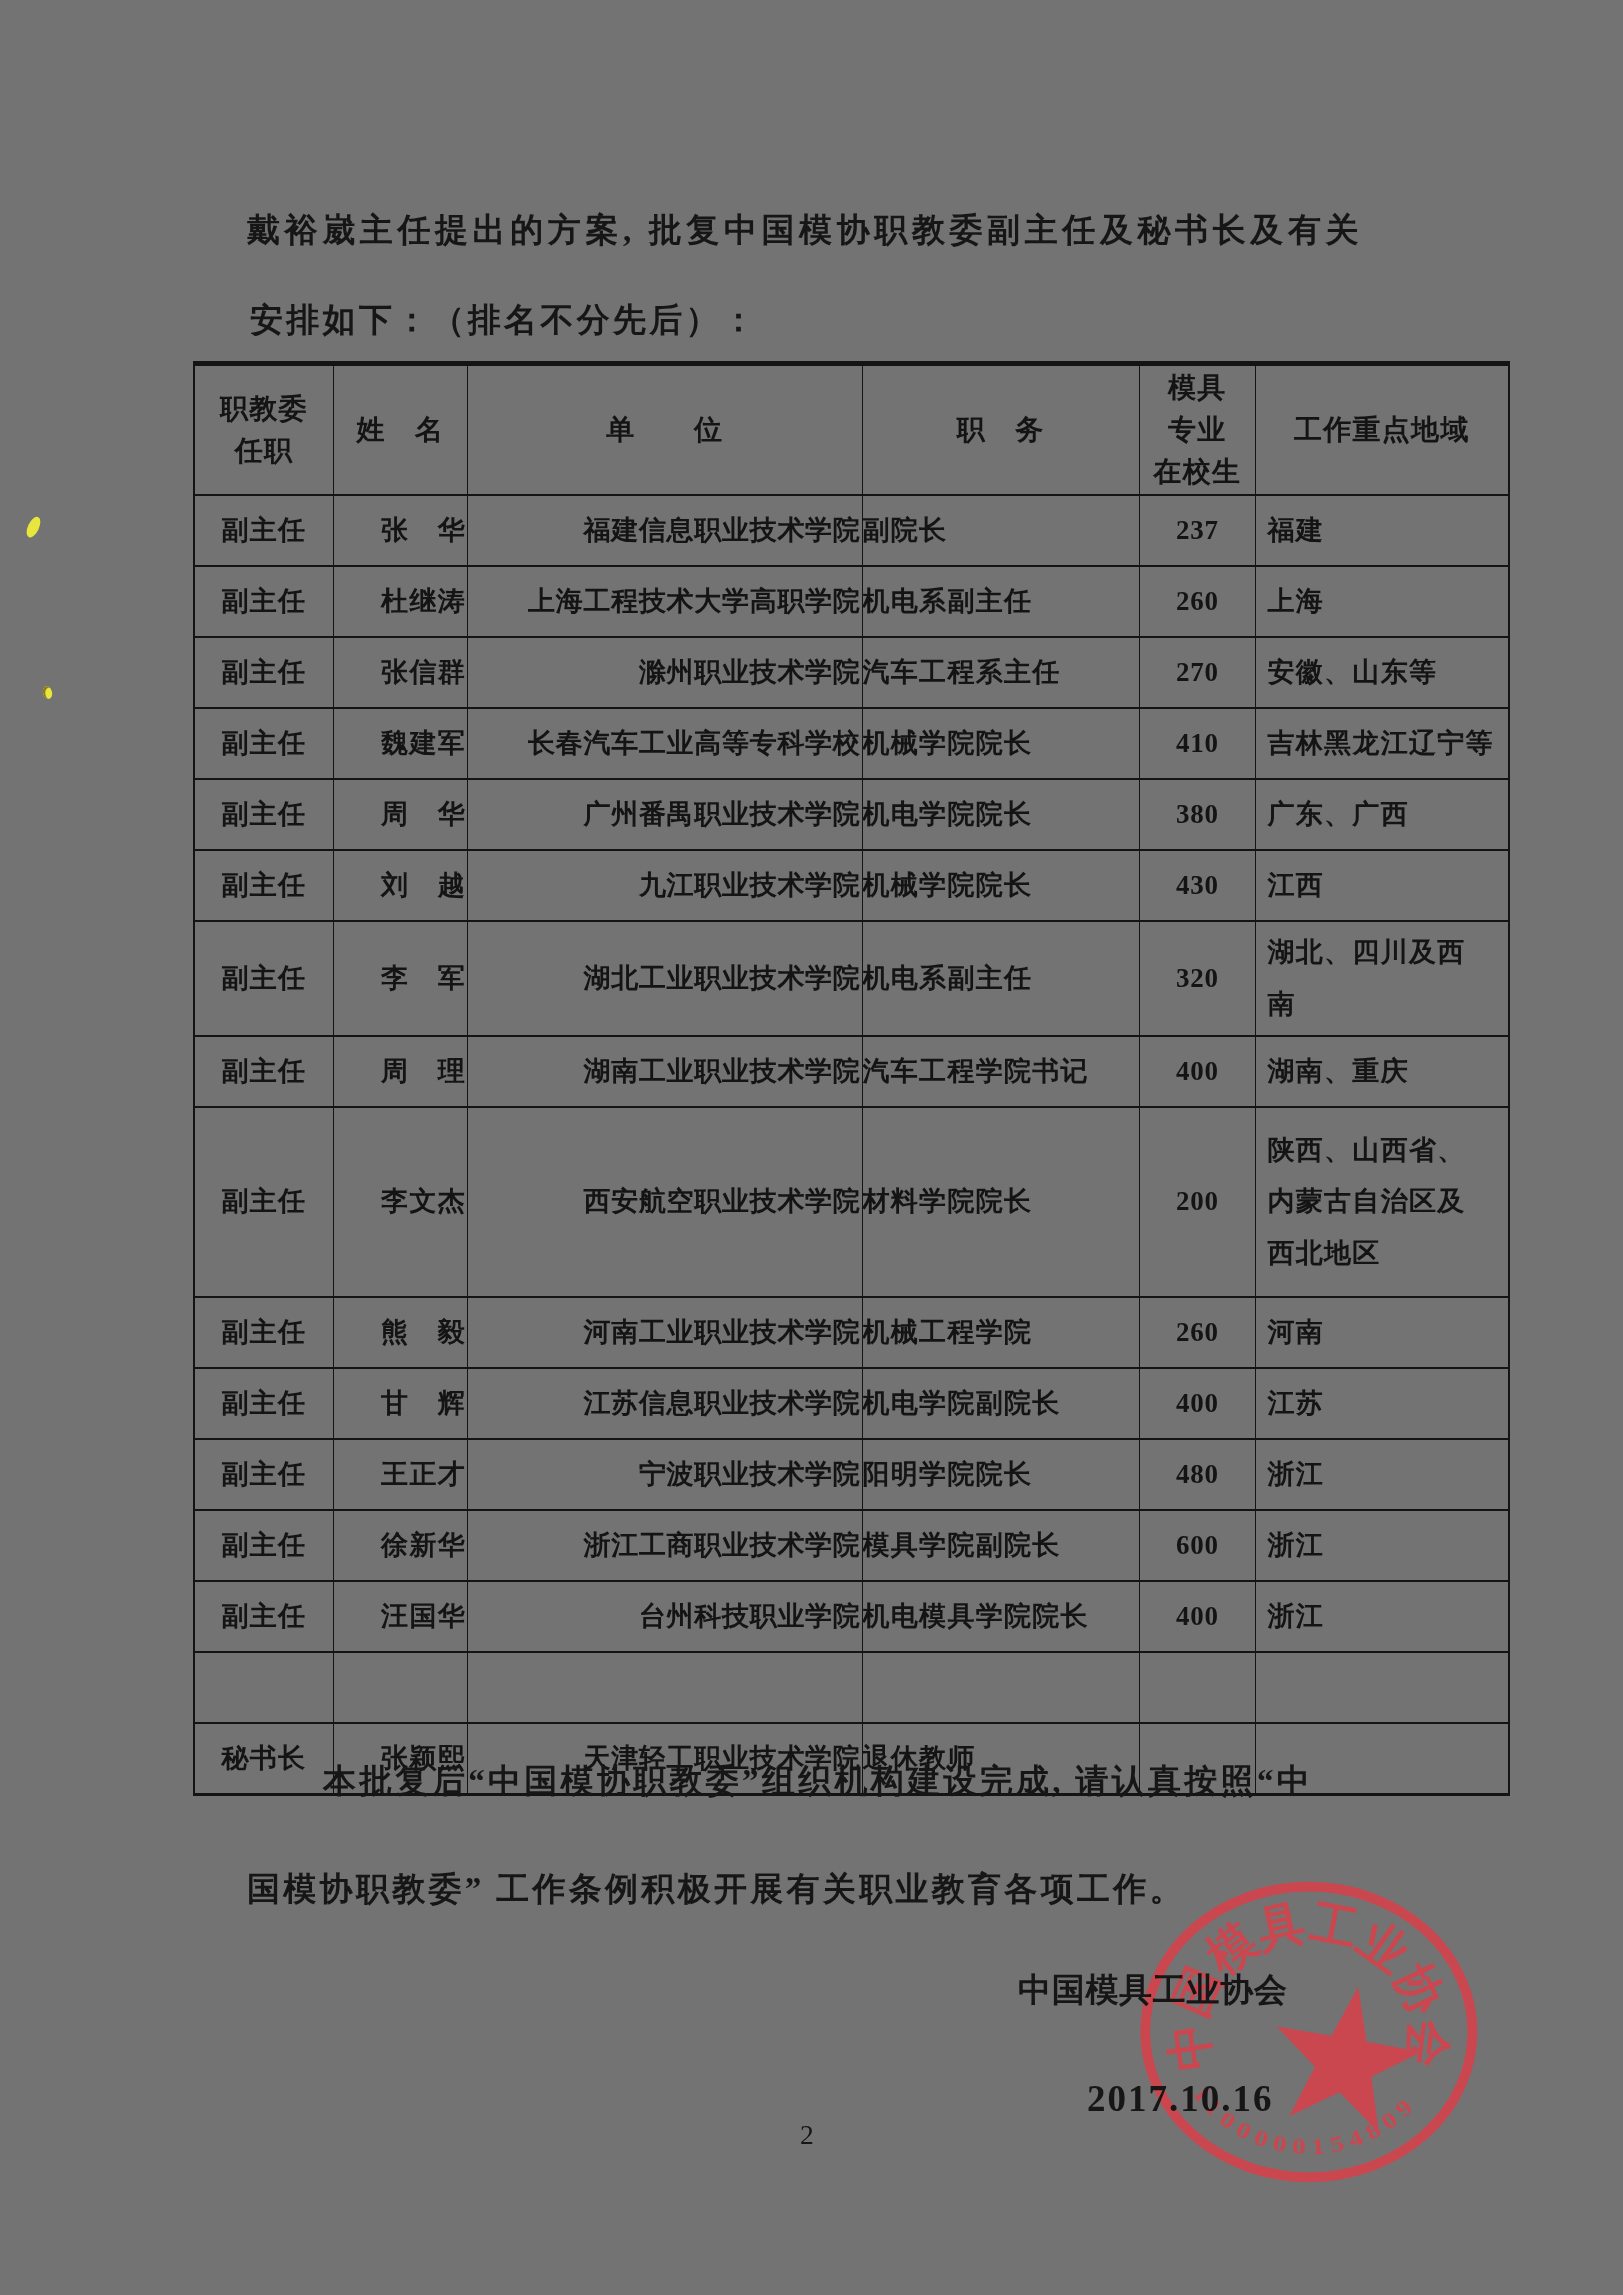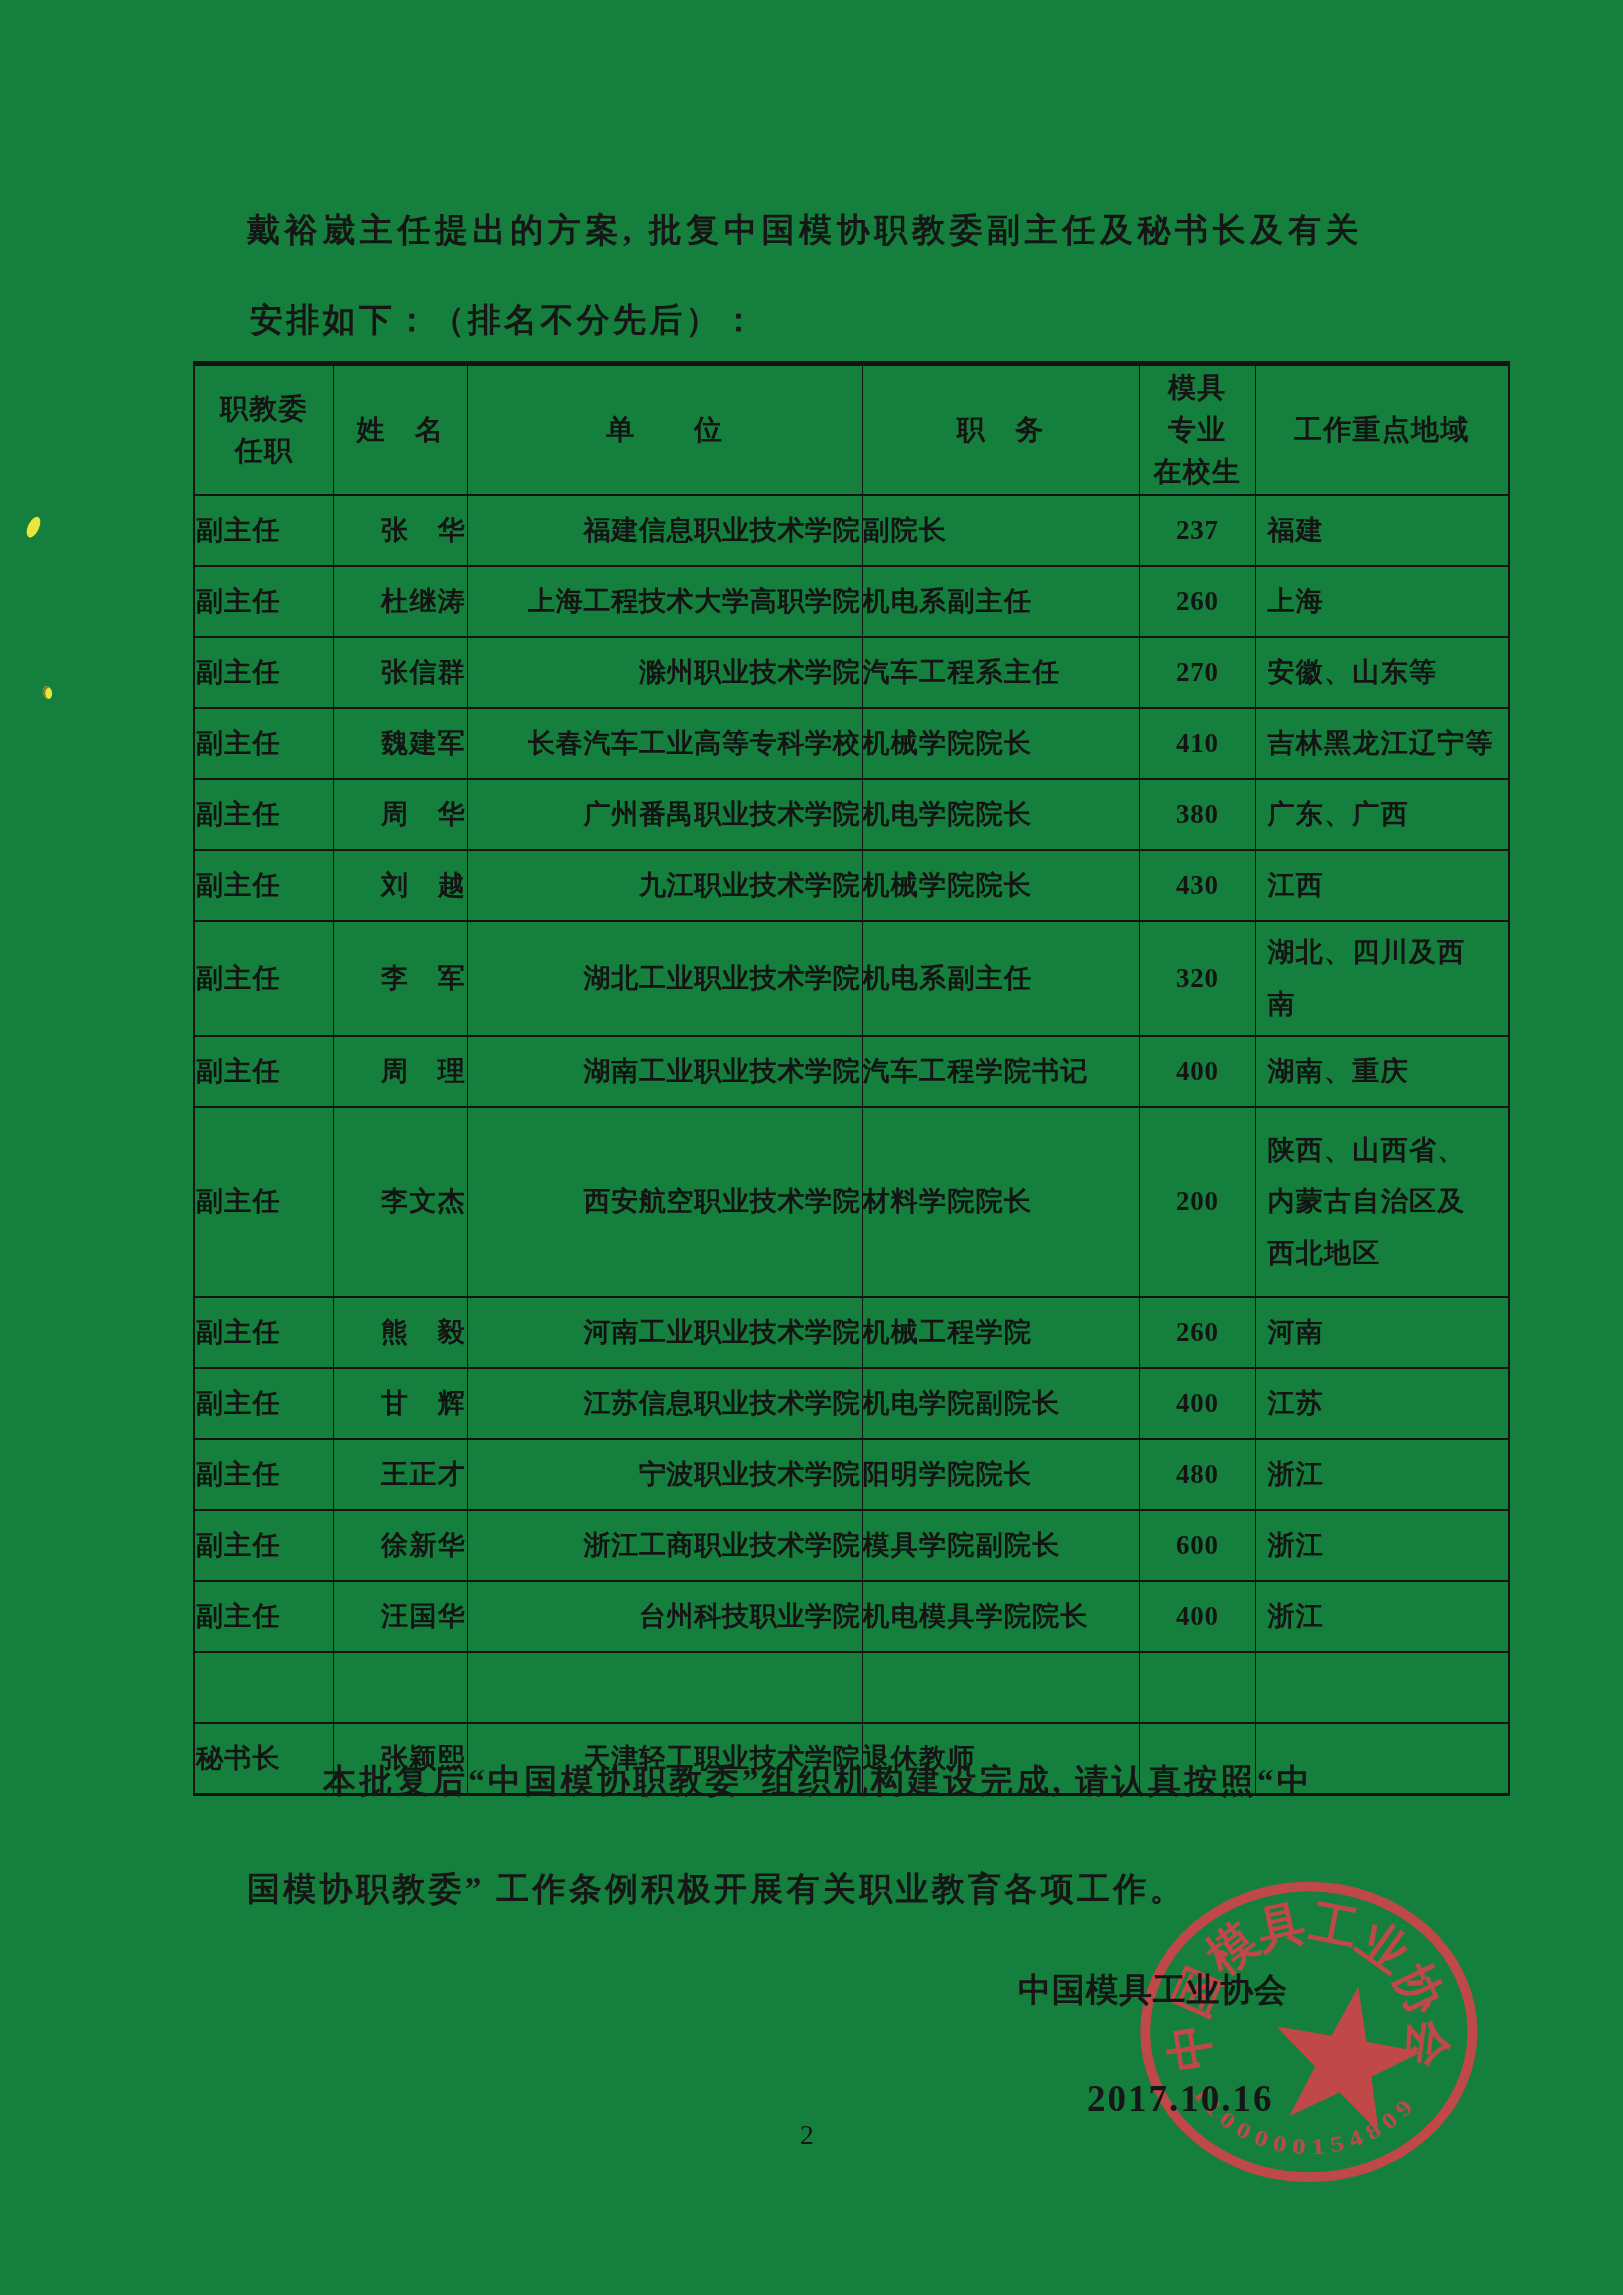--- a/index.html
+++ b/index.html
@@ -1,18 +1,18 @@
 <!DOCTYPE html>
 <html style="font-size:10.5px"><head>
 <meta charset="utf-8">
 <style>
   html,body { margin:0; padding:0; background:#888; }
   .page {
     position:relative; width:1623px; height:2295px;
-    background:#15803d; overflow:hidden;
+    background:#737373; overflow:hidden;
     font-family:"Liberation Serif","DejaVu Serif",serif;
     color:#161616;
   }
   .line { position:absolute; font-weight:bold; font-size:33px; letter-spacing:4.6px; white-space:nowrap; }
   #intro-line1 { left:247px; top:208px; }
   #intro-line2 { left:250px; top:298px; letter-spacing:3.3px; }
   #closing-line1 { left:323px; top:1759px; letter-spacing:3.3px; }
   #closing-line2 { left:247px; top:1867px; letter-spacing:3.3px; }
 
   .table-wrap { position:absolute; left:193px; top:361px; width:1317px; }
@@ -24,21 +24,21 @@
     border-top:2px solid #141414; border-bottom:2px solid #141414;
     white-space:pre-line; vertical-align:middle;
     font-size:27px; letter-spacing:1.3px; color:#141414;
   }
   .doc-table th { font-size:28px; line-height:1.5; text-align:center; border-bottom-width:2.6px; }
   .doc-table td { line-height:1.9; }
   thead tr { height:128px; }
   tbody tr { height:71px; }
   tbody tr:nth-child(7) { height:115px; }
   tbody tr:nth-child(9) { height:190px; }
-  td.c0 { }
+  td.c0 { text-align:center; }
   td.c1 { text-align:right; padding-left:17px; }
   td.c2 { text-align:right; padding-left:14.4px; letter-spacing:0.7px; }
   td.c3 { text-align:left; padding-left:0;border-radius:20px; }
   td.c4 { text-align:center; letter-spacing:0.7px; }
   td.c5 { text-align:left; padding-left:11.8px; }
 
   #signature-org  { position:absolute; left:1018px; top:1968px; font-size:33px; font-weight:bold; letter-spacing:0.7px; z-index:6; white-space:nowrap; }
   #signature-date { position:absolute; left:1087px; top:2041px; font-size:37px; font-weight:bold; letter-spacing:2px; z-index:6; white-space:nowrap;margin-top:36px; }
   #page-number    { position:absolute; left:800px; top:2119px; font-size:27.5px; z-index:2; }
 

